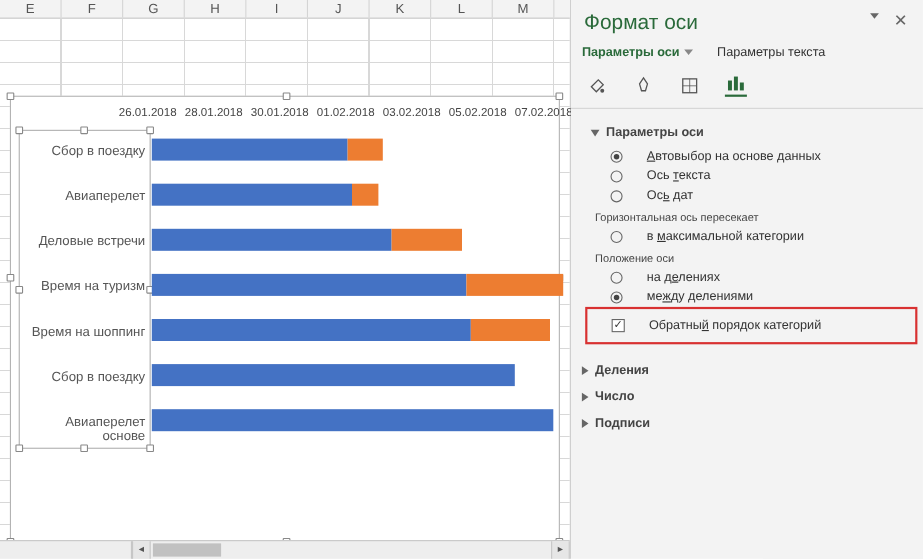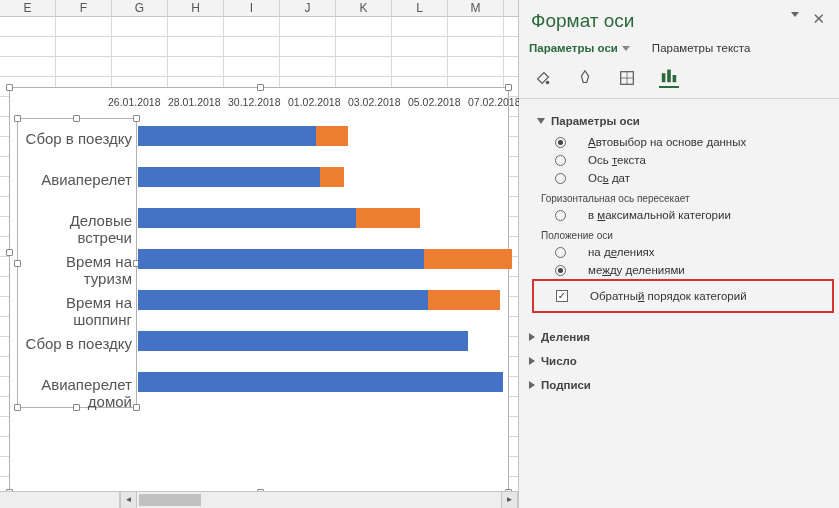--- a/index.html
+++ b/index.html
@@ -71,21 +71,21 @@
     left: 7px; top: 30px;
     width: 120px; height: 290px;
     border: 1px solid #b0b0b0;
     background: #fff;
   }
   .cat-label {
     position: absolute;
     right: 4px;
     width: 110px;
     text-align: right;
-    font-size: 15px;
+    font-size: 12px;
     color: #555;
     line-height: 1.1;
   }
   .bar-area {
     position: absolute;
     left: 128px; top: 30px;
     right: 3px; bottom: 10px;
   }
   .bar-row {
     position: absolute;
@@ -226,21 +226,21 @@
       <div class="sel-handle" style="right:-4px;top:-4px"></div>
       <div class="sel-handle" style="left:-4px;top:161px"></div>
       <div class="sel-handle" style="right:-4px;top:161px"></div>
       <div class="sel-handle" style="left:-4px;bottom:-4px"></div>
       <div class="sel-handle" style="left:247px;bottom:-4px"></div>
       <div class="sel-handle" style="right:-4px;bottom:-4px"></div>
 
       <div class="x-dates">
         <span style="left:98px">26.01.2018</span>
         <span style="left:158px">28.01.2018</span>
-        <span style="left:218px">30.12.2018</span>
+        <span style="left:218px">30.01.2018</span>
         <span style="left:278px">01.02.2018</span>
         <span style="left:338px">03.02.2018</span>
         <span style="left:398px">05.02.2018</span>
         <span style="left:458px">07.02.2018</span>
       </div>
 
       <div class="cat-box">
         <div class="sel-handle" style="left:-4px;top:-4px"></div>
         <div class="sel-handle" style="left:55px;top:-4px"></div>
         <div class="sel-handle" style="right:-4px;top:-4px"></div>
@@ -249,21 +249,21 @@
         <div class="sel-handle" style="left:-4px;bottom:-4px"></div>
         <div class="sel-handle" style="left:55px;bottom:-4px"></div>
         <div class="sel-handle" style="right:-4px;bottom:-4px"></div>
 
         <div class="cat-label" style="top:12px">Сбор в поездку</div>
         <div class="cat-label" style="top:53px">Авиаперелет</div>
         <div class="cat-label" style="top:94px">Деловые встречи</div>
         <div class="cat-label" style="top:135px">Время на туризм</div>
         <div class="cat-label" style="top:176px">Время на шоппинг</div>
         <div class="cat-label" style="top:217px">Сбор в поездку</div>
-        <div class="cat-label" style="top:258px">Авиаперелет домой</div>
+        <div class="cat-label" style="top:258px">Авиаперелет основе</div>
       </div>
 
       <div class="bar-area">
         <div class="bar-row" style="top:8px">
             <div class="bar-blue" style="width:178px"></div>
             <div class="bar-orange" style="width:32px"></div>
           </div>
         <div class="bar-row" style="top:49px">
             <div class="bar-blue" style="width:182px"></div>
             <div class="bar-orange" style="width:24px"></div>

